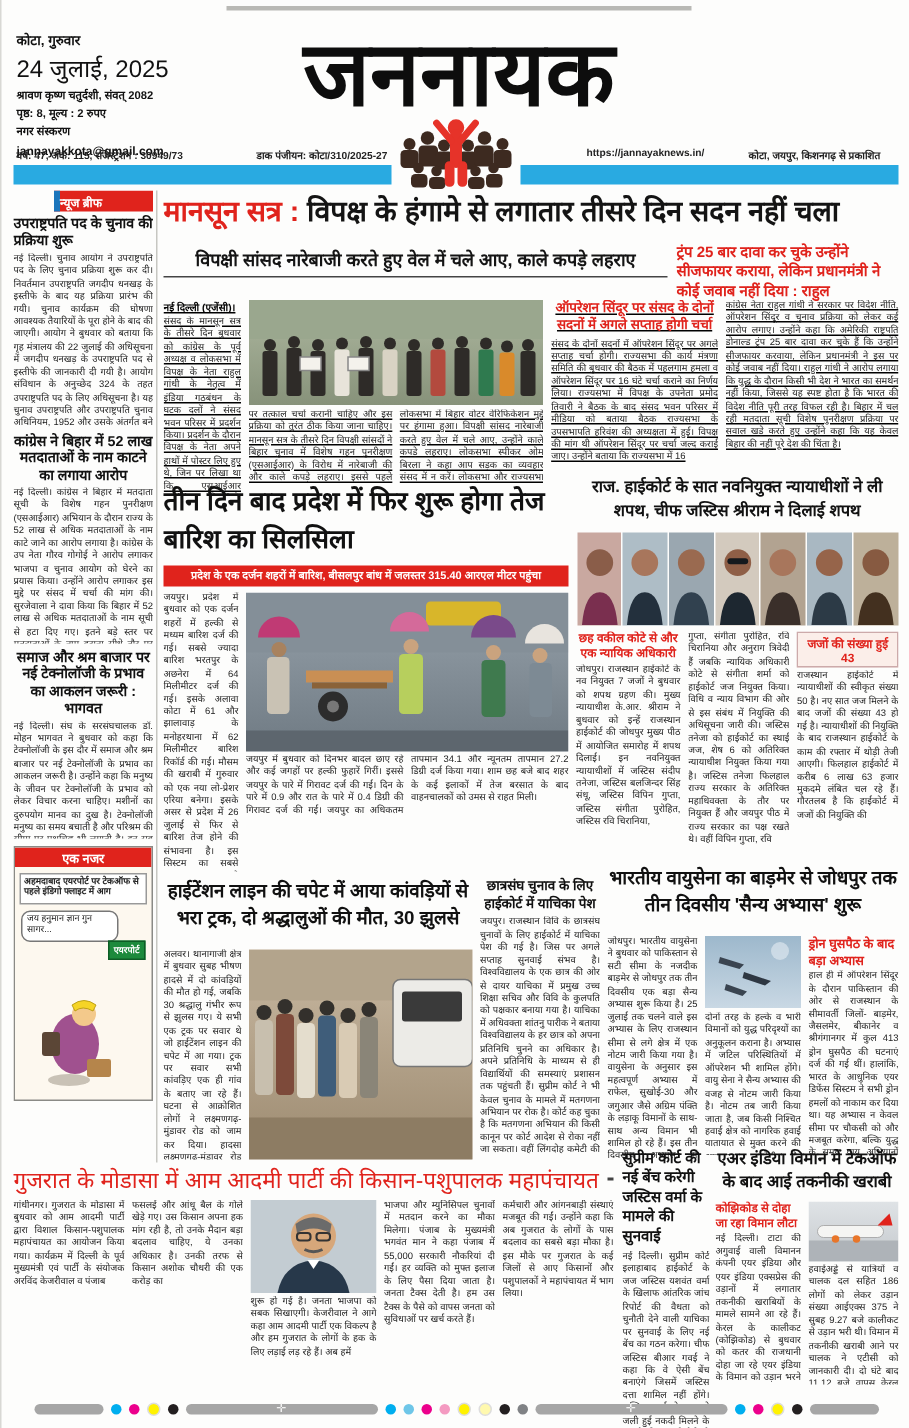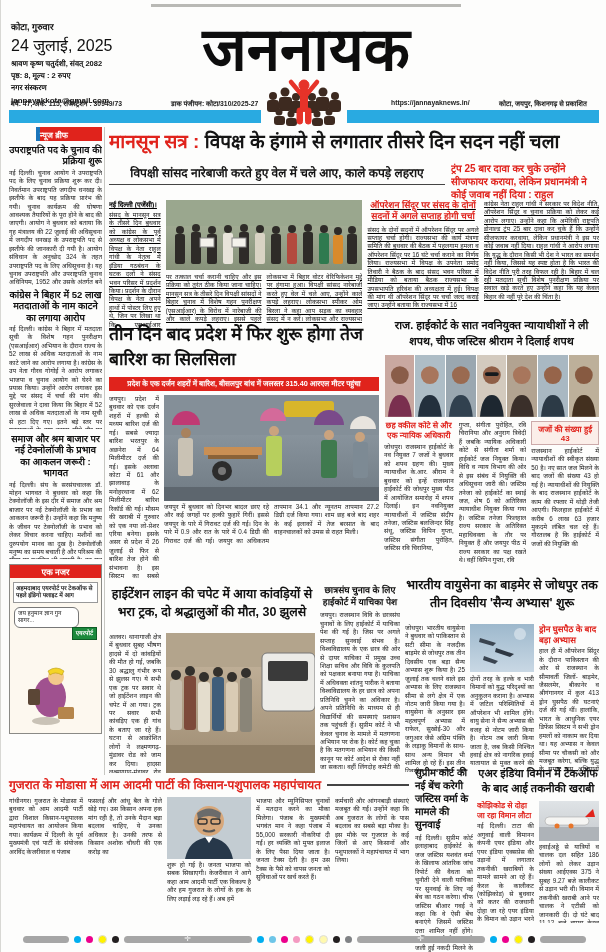--- a/index.html
+++ b/index.html
@@ -84,21 +84,21 @@
         <path d="M44 16 L54 4" stroke-width="4.5" stroke-linecap="round"></path>
         <rect x="34" y="30" width="5.5" height="16" rx="2.5"></rect>
         <rect x="42.5" y="30" width="5.5" height="16" rx="2.5"></rect>
       </g>
     </svg>
   </div>
 
   <div class="abs vr" style="left:103px;top:127px;height:648px;"></div>
   <div class="abs" style="left:8px;top:127px;width:93px;height:648px;overflow:hidden;">
     <div style="background:#e0231c;color:#fff;font-weight:bold;font-size:8px;text-align:left;width:62px;margin:0 0 3px auto;padding:1.5px 0;border-left:4px solid #1b75bb;">न्यूज ब्रीफ</div>
-    <div style="font-size:9.5px;font-weight:bold;text-align:right;line-height:1.2;color:#111;">उपराष्ट्रपति पद के चुनाव की प्रक्रिया शुरू</div>
+    <div style="font-size:9.5px;font-weight:bold;text-align:left;line-height:1.2;color:#111;">उपराष्ट्रपति पद के चुनाव की प्रक्रिया शुरू</div>
     <div class="tiny" style="height:116px;margin-top:2px;">नई दिल्ली। चुनाव आयोग ने उपराष्ट्रपति पद के लिए चुनाव प्रक्रिया शुरू कर दी। निवर्तमान उपराष्ट्रपति जगदीप धनखड़ के इस्तीफे के बाद यह प्रक्रिया प्रारंभ की गयी। चुनाव कार्यक्रम की घोषणा आवश्यक तैयारियों के पूरा होने के बाद की जाएगी। आयोग ने बुधवार को बताया कि गृह मंत्रालय की 22 जुलाई की अधिसूचना में जगदीप धनखड़ के उपराष्ट्रपति पद से इस्तीफे की जानकारी दी गयी है। आयोग संविधान के अनुच्छेद 324 के तहत उपराष्ट्रपति पद के लिए अधिसूचना है। यह चुनाव उपराष्ट्रपति और उपराष्ट्रपति चुनाव अधिनियम, 1952 और उसके अंतर्गत बने नियमों के अनुसार संपन्न होते हैं। भारत के उपराष्ट्रपति का चुनाव एक निर्वाचक मंडल करता है। इसमें लोकसभा, राज्यसभा के निर्वाचित व मनोनीत सदस्य शामिल होते हैं।</div>
     <div style="font-size:9.5px;font-weight:bold;text-align:center;line-height:1.2;color:#111;margin-top:4px;">कांग्रेस ने बिहार में 52 लाख मतदाताओं के नाम काटने का लगाया आरोप</div>
     <div class="tiny" style="height:104px;margin-top:2px;">नई दिल्ली। कांग्रेस ने बिहार में मतदाता सूची के विशेष गहन पुनरीक्षण (एसआईआर) अभियान के दौरान राज्य के 52 लाख से अधिक मतदाताओं के नाम काटे जाने का आरोप लगाया है। कांग्रेस के उप नेता गौरव गोगोई ने आरोप लगाकर भाजपा व चुनाव आयोग को घेरने का प्रयास किया। उन्होंने आरोप लगाकर इस मुद्दे पर संसद में चर्चा की मांग की। सुरजेवाला ने दावा किया कि बिहार में 52 लाख से अधिक मतदाताओं के नाम सूची से हटा दिए गए। इतने बड़े स्तर पर मतदाताओं के नाम हटाना सीधे तौर पर लोकतंत्र से नागरिकों की भागीदारी को खत्म करने जैसा है।</div>
     <div style="font-size:9.5px;font-weight:bold;text-align:center;line-height:1.2;color:#111;margin-top:4px;">समाज और श्रम बाजार पर नई टेक्नोलॉजी के प्रभाव का आकलन जरूरी : भागवत</div>
     <div class="tiny" style="height:78px;margin-top:2px;">नई दिल्ली। संघ के सरसंघचालक डॉ. मोहन भागवत ने बुधवार को कहा कि टेक्नोलॉजी के इस दौर में समाज और श्रम बाजार पर नई टेक्नोलॉजी के प्रभाव का आकलन जरूरी है। उन्होंने कहा कि मनुष्य के जीवन पर टेक्नोलॉजी के प्रभाव को लेकर विचार करना चाहिए। मशीनों का दुरुपयोग मानव का दुख है। टेक्नोलॉजी मनुष्य का समय बचाती है और परिश्रम की सीमा पर प्रश्नचिह्न भी लगाती है। इन सब बातों पर विचार जरूरी है।</div>
 
     <div style="border:1px solid #8a8a86;margin-top:5px;height:168px;background:#fdf8ef;position:relative;overflow:hidden;">
       <div style="background:#e0231c;color:#fff;font-weight:bold;font-size:8.5px;text-align:center;padding:1px 0;">एक नजर</div>
       <div style="margin:4px 3px 0 3px;border:1px solid #999;background:#fff;font-size:6px;font-weight:bold;line-height:1.25;padding:2px;color:#222;">अहमदाबाद एयरपोर्ट पर टेकऑफ से पहले इंडिगो फ्लाइट में आग</div>
       <div style="margin:4px 22px 0 4px;border:1px solid #777;border-radius:6px;background:#fff;font-size:6px;line-height:1.25;padding:2px 3px;color:#222;">जय हनुमान ज्ञान गुन सागर...</div>
@@ -320,21 +320,21 @@
       <div class="tiny" style="height:95px;margin-top:3px;">दोनों तरह के हल्के व भारी विमानों को युद्ध परिदृश्यों का अनुकूलन कराना है। अभ्यास में जटिल परिस्थितियों में ऑपरेशन भी शामिल होंगे। वायु सेना ने सैन्य अभ्यास की वजह से नोटम जारी किया है। नोटम तब जारी किया जाता है, जब किसी निश्चित हवाई क्षेत्र को नागरिक हवाई यातायात से मुक्त करने की आवश्यकता होती है। पाकिस्तान के साथ पिछले तनाव के दौरान भी इसी तरह के नोटिस जारी किए गए, ताकि यह तय किया जा सके कि कोई भी यात्री विमान संभावित हवाई अभियानों के बीच में न फंसे। यह वाणिज्यिक विमानों को सैन्य गतिविधि वाले क्षेत्रों में मदद करता है।</div>
     </div>
     <div style="width:60px;">
       <div class="subhead-red" style="font-size:8.5px;text-align:left;">ड्रोन घुसपैठ के बाद बड़ा अभ्यास</div>
       <div class="tiny" style="height:126px;margin-top:2px;">हाल ही में ऑपरेशन सिंदूर के दौरान पाकिस्तान की ओर से राजस्थान के सीमावर्ती जिलों- बाड़मेर, जैसलमेर, बीकानेर व श्रीगंगानगर में कुल 413 ड्रोन घुसपैठ की घटनाएं दर्ज की गई थीं। हालांकि, भारत के आधुनिक एयर डिफेंस सिस्टम ने सभी ड्रोन हमलों को नाकाम कर दिया था। यह अभ्यास न केवल सीमा पर चौकसी को और मजबूत करेगा, बल्कि युद्ध के समय वायु अभियानों की क्षमता को भी परखेगा। अभ्यास के दौरान आसमान में गरजते विमानों की गर्जना और सटीक वायु सुरक्षा तैयारियों का प्रदर्शन देखने को मिलेगा।</div>
     </div>
   </div>
 
   <div class="abs" style="left:8px;top:776px;width:400px;">
     <div style="display:flex;align-items:center;gap:6px;">
-      <div style="font-size:12px;font-weight:bold;color:#e0231c;white-space:nowrap;">गुजरात के मोडासा में आम आदमी पार्टी की किसान-पशुपालक महापंचायत</div>
+      <div style="font-size:15px;font-weight:normal;color:#e0231c;white-space:nowrap;">गुजरात के मोडासा में आम आदमी पार्टी की किसान-पशुपालक महापंचायत</div>
       <div style="flex:1;height:2px;background:#444;"></div>
     </div>
     <div class="colflex" style="margin-top:4px;gap:5px;height:108px;">
       <div class="tiny" style="width:74px;height:108px;">गांधीनगर। गुजरात के मोडासा में बुधवार को आम आदमी पार्टी द्वारा विशाल किसान-पशुपालक महापंचायत का आयोजन किया गया। कार्यक्रम में दिल्ली के पूर्व मुख्यमंत्री एवं पार्टी के संयोजक अरविंद केजरीवाल व पंजाब</div>
       <div class="tiny" style="width:74px;height:108px;">फसलई और आंधू बैल के गोले खेड़े गए। उस किसान अपना हक मांग रही है, तो उनके मैदान बड़ा बदलाव चाहिए, ये उनका अधिकार है। उनकी तरफ से किसान अशोक चौधरी की एक करोड़ का</div>
       <div style="width:84px;">
         <div class="photo" style="width:84px;height:62px;background:#cfd8dc;">
           <svg width="84" height="62" viewBox="0 0 84 62">
             <rect width="84" height="62" fill="#c3ccd2"></rect>
             <circle cx="42" cy="24" r="15" fill="#d7a77a"></circle>

